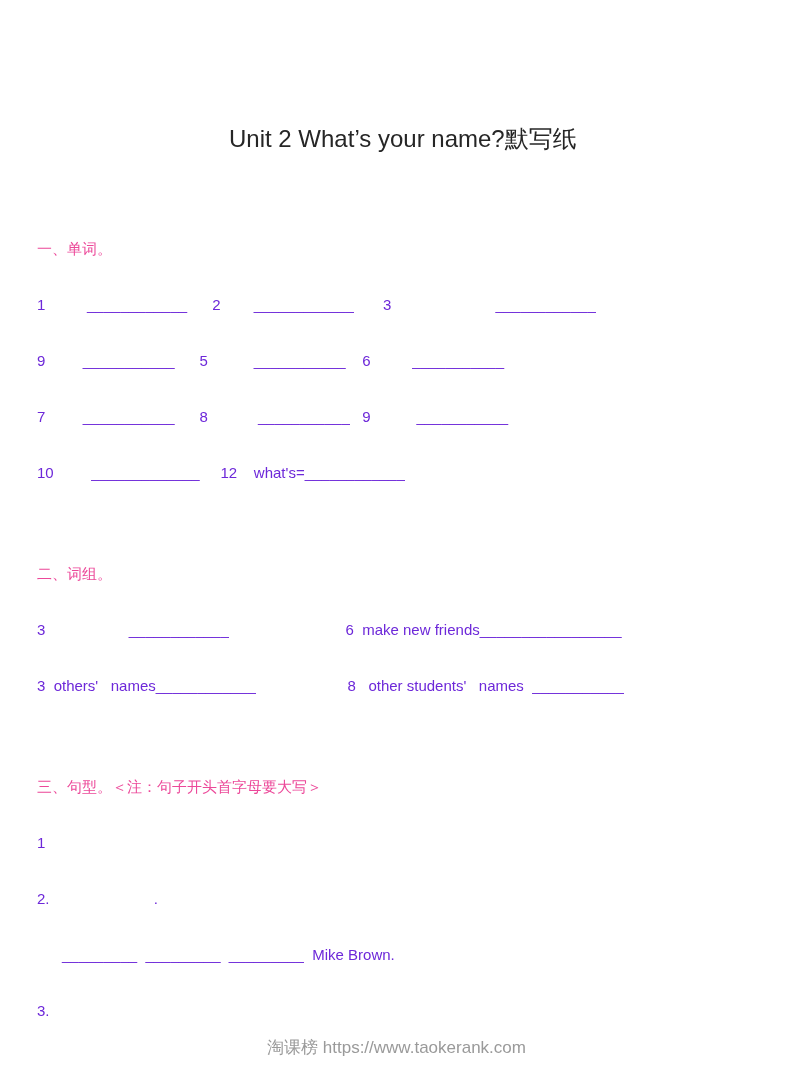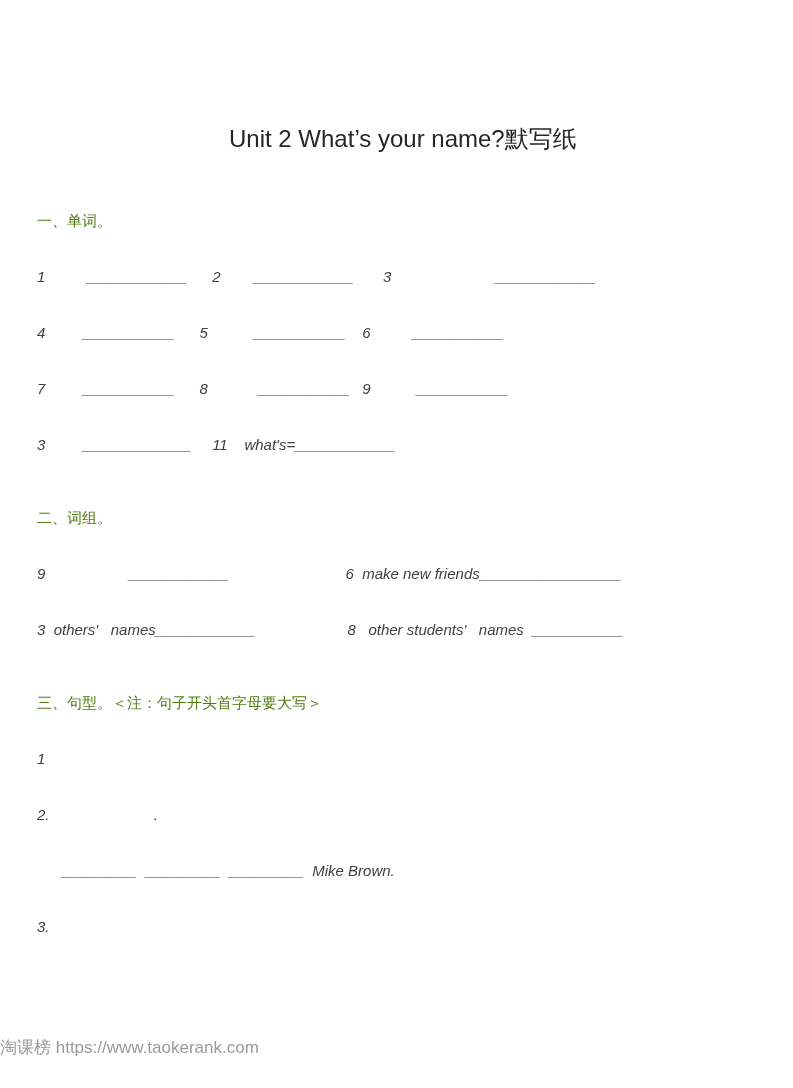--- a/index.html
+++ b/index.html
@@ -29,57 +29,57 @@
     line-height: 32px;
     margin-left: 192px;
     margin-bottom: 4px;
     color: #262626;
     white-space: pre;
   }
   .cn-heading {
     font-family: "DejaVu Serif", serif;
     font-size: 15px;
     line-height: 22px;
-    color: #4d7c0f;
+    color: #ec4899;
     white-space: pre;
+    margin-top: 28px;
   }
   .line {
     line-height: 22px;
     white-space: pre;
-    color: #404040;
-    font-style: italic;
+    color: #6d28d9;
   }
   .footer {
     position: absolute;
     left: 0;
     top: 1036px;
     width: 100%;
-    text-align: left;
+    text-align: center;
     color: #9a9a9a;
     font-size: 17px;
     line-height: 24px;
     white-space: pre;
   }
 </style>
 </head>
 <body>
 
 <div class="page">
   <div class="content">
 
     <div class="doc-title">Unit 2 What’s your name?默写纸</div>
 
     <div class="cn-heading">一、单词。</div>
     <div class="line">1          ____________      2        ____________       3                         ____________</div>
-    <div class="line">4         ___________      5           ___________    6          ___________</div>
+    <div class="line">9         ___________      5           ___________    6          ___________</div>
     <div class="line">7         ___________      8            ___________   9           ___________</div>
-    <div class="line">3         _____________     11    what's=____________</div>
+    <div class="line">10         _____________     12    what's=____________</div>
 
     <div class="cn-heading">二、词组。</div>
-    <div class="line">9                    ____________                            6  make new friends_________________</div>
+    <div class="line">3                    ____________                            6  make new friends_________________</div>
     <div class="line">3  others'   names____________                      8   other students'   names  ___________</div>
 
     <div class="cn-heading">三、句型。＜注：句子开头首字母要大写＞</div>
     <div class="line">1</div>
     <div class="line">2.                         .</div>
     <div class="line">      _________  _________  _________  Mike Brown.</div>
     <div class="line">3.</div>
     
     
     

